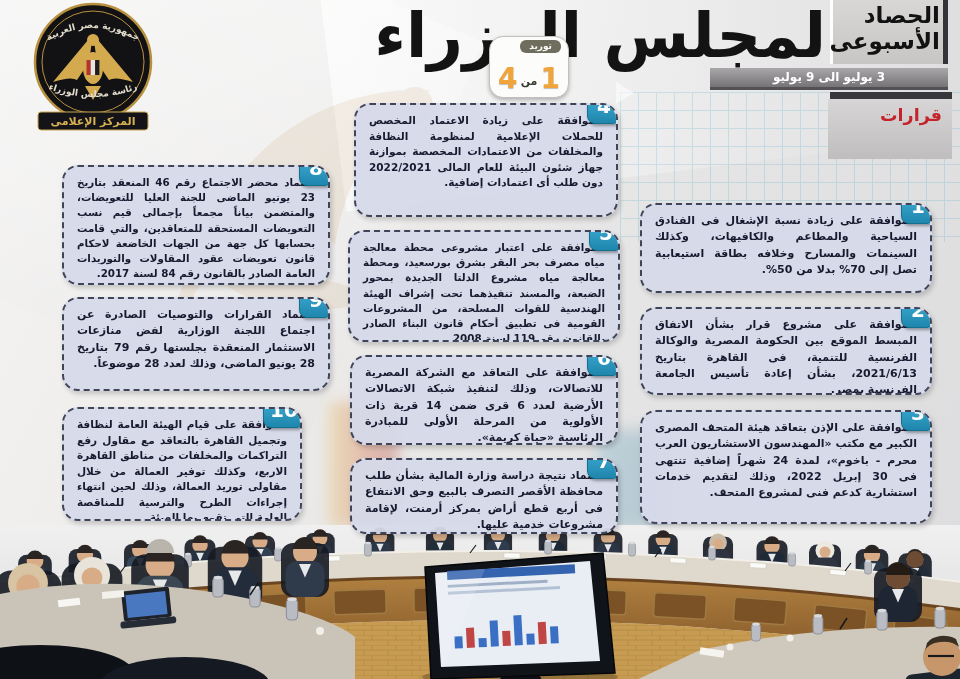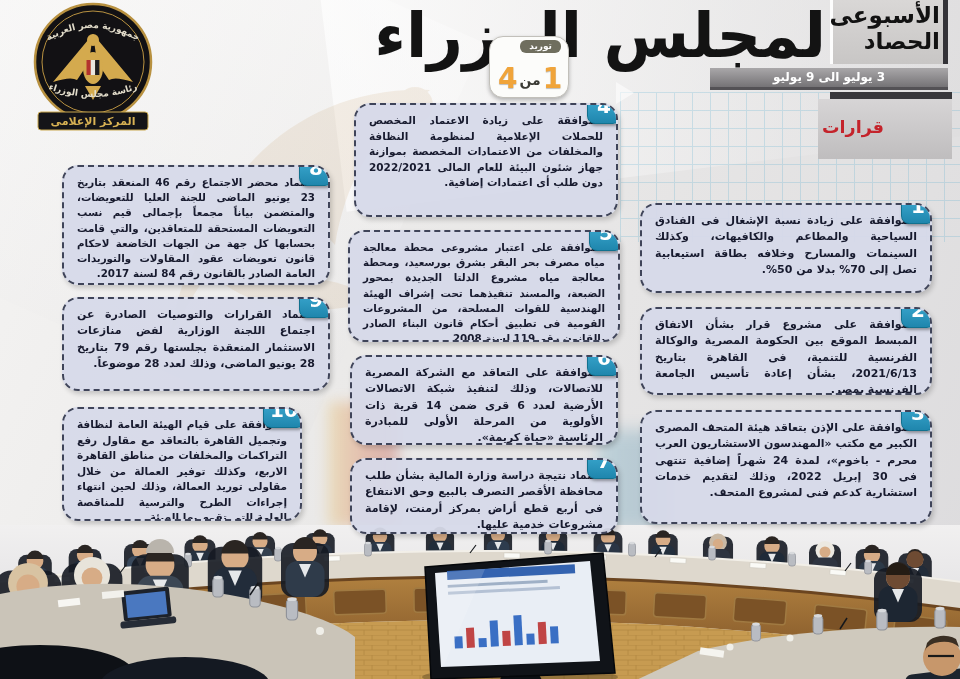--- a/index.html
+++ b/index.html
@@ -31,34 +31,34 @@
     background:linear-gradient(180deg,#d9d7d6,#c8c6c5);
     border-left:3px solid #fdfdfd;border-right:5px solid #343338;box-sizing:border-box;}
   .hdr-small{position:absolute;right:20px;top:3px;width:104px;text-align:right;direction:rtl;
     font-weight:bold;color:#121212;font-size:23px;line-height:1.12;}
   .hdr-big{position:absolute;right:134px;top:2px;direction:rtl;
     font-weight:bold;color:#131313;font-size:62px;line-height:1.1;}
   .date-bar{position:absolute;right:12px;top:68px;width:238px;height:19px;
     background:linear-gradient(#a9a7a9,#757376);border-bottom:3px solid #535155;
     color:#fff;font-size:12px;font-weight:bold;text-align:center;line-height:19px;direction:rtl;}
   .sec-strip{position:absolute;right:8px;top:92px;width:122px;height:7px;background:#38373b;}
-  .sec-label{position:absolute;right:8px;top:99px;width:134px;height:60px;box-sizing:border-box;
-    background:linear-gradient(#d7d5d6,#bfbdbe);padding:17px 10px 0 4px;text-align:left;direction:rtl;
+  .sec-label{position:absolute;right:8px;top:99px;width:124px;height:60px;box-sizing:border-box;
+    background:linear-gradient(#d7d5d6,#bfbdbe);padding:5px 10px 0 4px;text-align:right;direction:rtl;
     color:#c4232b;font-weight:bold;font-size:17.5px;line-height:1.35;}
   
   .page-badge{position:absolute;left:489px;top:36px;width:78px;height:60px;
     background:#fcfcfa;border:1px solid #c2c0ba;border-radius:14px;
     box-shadow:0 2px 4px rgba(0,0,0,.28);}
   .pb-tab{position:absolute;top:3px;right:7px;background:#6f6e5e;color:#fff;
     font-size:9px;font-weight:bold;padding:1px 9px 2px;border-radius:6px;direction:rtl;}
   .pb-row{position:absolute;bottom:4px;left:8px;right:8px;display:flex;
     align-items:flex-end;justify-content:space-between;direction:ltr;}
   .pb-num{color:#f0a43a;font-size:28px;font-weight:bold;line-height:1;
     text-shadow:0 1px 1px rgba(0,0,0,.25);}
-  .pb-sep{color:#3a3a34;font-size:14px;font-weight:bold;margin:0 2px 5px;}
+  .pb-sep{color:#3a3a34;font-size:11px;font-weight:bold;margin:0 2px 5px;}
   
   .logo{position:absolute;left:22px;top:0;}
   
   .dbox{position:absolute;background:rgba(214,217,233,.95);border:2px dashed #3f4459;
     border-radius:16px;box-sizing:border-box;padding:8px 13px 6px;direction:rtl;
     text-align:justify;color:#171a2e;font-weight:bold;font-size:11px;line-height:1.48;
     box-shadow:2px 3px 5px rgba(0,0,0,.18);overflow:hidden;}
   .dbox .dtext{display:block;}
   .badge{position:absolute;top:-15px;right:-5px;width:32px;height:32px;
     background:linear-gradient(#43b2da,#1f86ad);border:1px solid #11718f;border-radius:8px;
@@ -261,22 +261,22 @@
         <rect x="905" y="146" width="72" height="22" rx="7" fill="#1c242e" transform="rotate(-7 940 152)"></rect>
         <circle cx="942" cy="132" r="19" fill="#c7976b"></circle>
         <path d="M925,126 a19,12 0 0 1 34,-4 l-3,-8 a19,14 0 0 0 -29,4 z" fill="#3a2f23"></path>
         <path d="M928,131 h26" stroke="#1a1a1a" stroke-width="2.2"></path>
       </g>
     </g>
   </svg>
 
   <div class="hdr-panel"></div>
   <div class="hdr-small">
+    <div>الحصاد</div>
     <div>الأسبوعى</div>
-    <div>الحصاد</div>
   </div>
   <div class="hdr-big">لمجلس الوزراء</div>
   <div class="date-bar">3 يوليو الى 9 يوليو</div>
 
   <div class="sec-strip"></div>
   <div class="sec-label">
     <div>قرارات</div>
   </div>
 
   <div class="page-badge">

